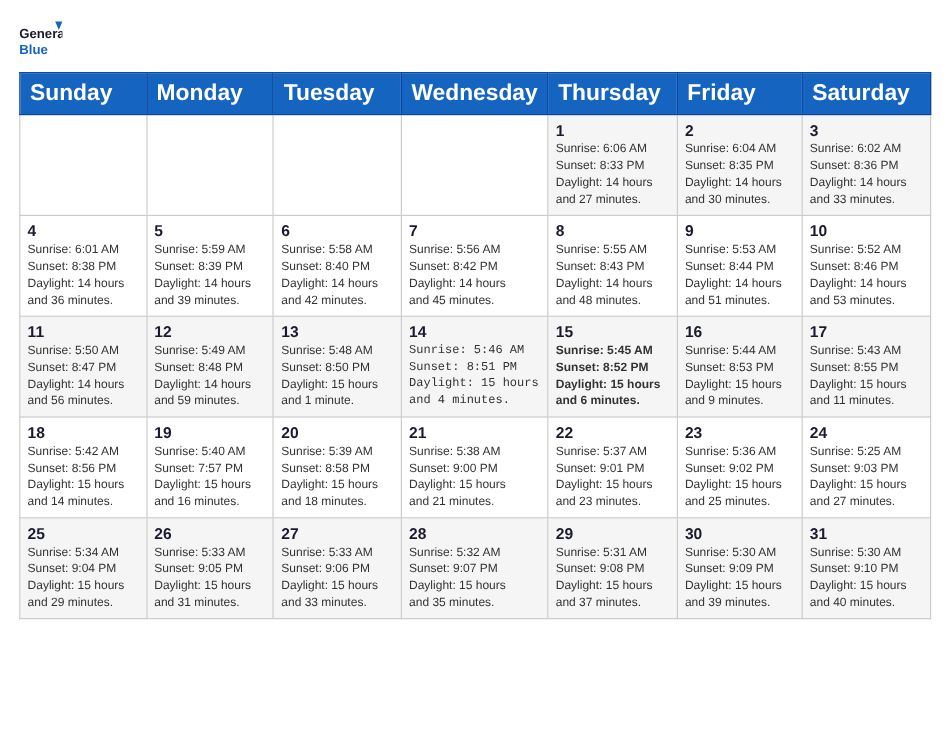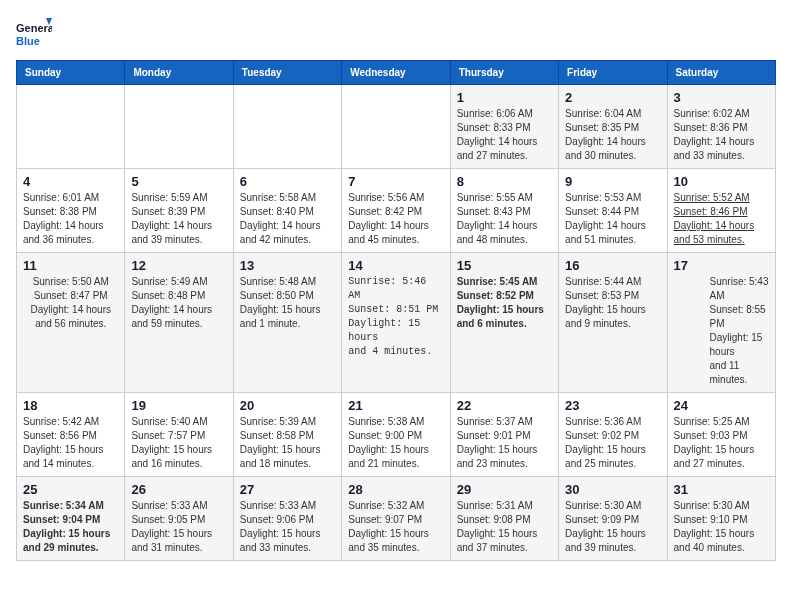--- a/index.html
+++ b/index.html
@@ -34,21 +34,21 @@
       color: #444;
     }
     .calendar {
       width: 100%;
       border-collapse: collapse;
       border: 1px solid #ccc;
     }
     .calendar th {
       background-color: #1565c0;
       color: #fff;
-      font-size: 10px;
+      font-size: 19px;
       font-weight: bold;
       padding: 6px 8px;
       border: 1px solid #0d47a1;
       text-align: left;
     }
     .calendar td {
       vertical-align: top;
       border: 1px solid #ccc;
       padding: 5px 6px;
       font-size: 10.5px;
@@ -175,30 +175,30 @@
         </td>
         <td>
           <span class="day-number">9</span>
           <div class="day-info" style="white-space: pre-line;">Sunrise: 5:53 AM
 Sunset: 8:44 PM
 Daylight: 14 hours
 and 51 minutes.</div>
         </td>
         <td>
           <span class="day-number">10</span>
-          <div class="day-info" style="white-space: pre-line; text-decoration: underline;">Sunrise: 5:52 AM
+          <div class="day-info" style="white-space: pre-line;">Sunrise: 5:52 AM
 Sunset: 8:46 PM
 Daylight: 14 hours
 and 53 minutes.</div>
         </td>
       </tr>
       <tr>
         <td>
           <span class="day-number">11</span>
-          <div class="day-info" style="white-space: pre-line; text-align: center;">Sunrise: 5:50 AM
+          <div class="day-info" style="white-space: pre-line;">Sunrise: 5:50 AM
 Sunset: 8:47 PM
 Daylight: 14 hours
 and 56 minutes.</div>
         </td>
         <td>
           <span class="day-number">12</span>
           <div class="day-info" style="white-space: pre-line;">Sunrise: 5:49 AM
 Sunset: 8:48 PM
 Daylight: 14 hours
 and 59 minutes.</div>
@@ -226,21 +226,21 @@
         </td>
         <td>
           <span class="day-number">16</span>
           <div class="day-info" style="white-space: pre-line;">Sunrise: 5:44 AM
 Sunset: 8:53 PM
 Daylight: 15 hours
 and 9 minutes.</div>
         </td>
         <td>
           <span class="day-number">17</span>
-          <div class="day-info" style="white-space: pre-line; margin-left: 36px;">Sunrise: 5:43 AM
+          <div class="day-info" style="white-space: pre-line;">Sunrise: 5:43 AM
 Sunset: 8:55 PM
 Daylight: 15 hours
 and 11 minutes.</div>
         </td>
       </tr>
       <tr>
         <td>
           <span class="day-number">18</span>
           <div class="day-info" style="white-space: pre-line;">Sunrise: 5:42 AM
 Sunset: 8:56 PM
@@ -286,21 +286,21 @@
           <span class="day-number">24</span>
           <div class="day-info" style="white-space: pre-line;">Sunrise: 5:25 AM
 Sunset: 9:03 PM
 Daylight: 15 hours
 and 27 minutes.</div>
         </td>
       </tr>
       <tr>
         <td>
           <span class="day-number">25</span>
-          <div class="day-info" style="white-space: pre-line; font-weight: bold;">Sunrise: 5:34 AM
+          <div class="day-info" style="white-space: pre-line;">Sunrise: 5:34 AM
 Sunset: 9:04 PM
 Daylight: 15 hours
 and 29 minutes.</div>
         </td>
         <td>
           <span class="day-number">26</span>
           <div class="day-info" style="white-space: pre-line;">Sunrise: 5:33 AM
 Sunset: 9:05 PM
 Daylight: 15 hours
 and 31 minutes.</div>

